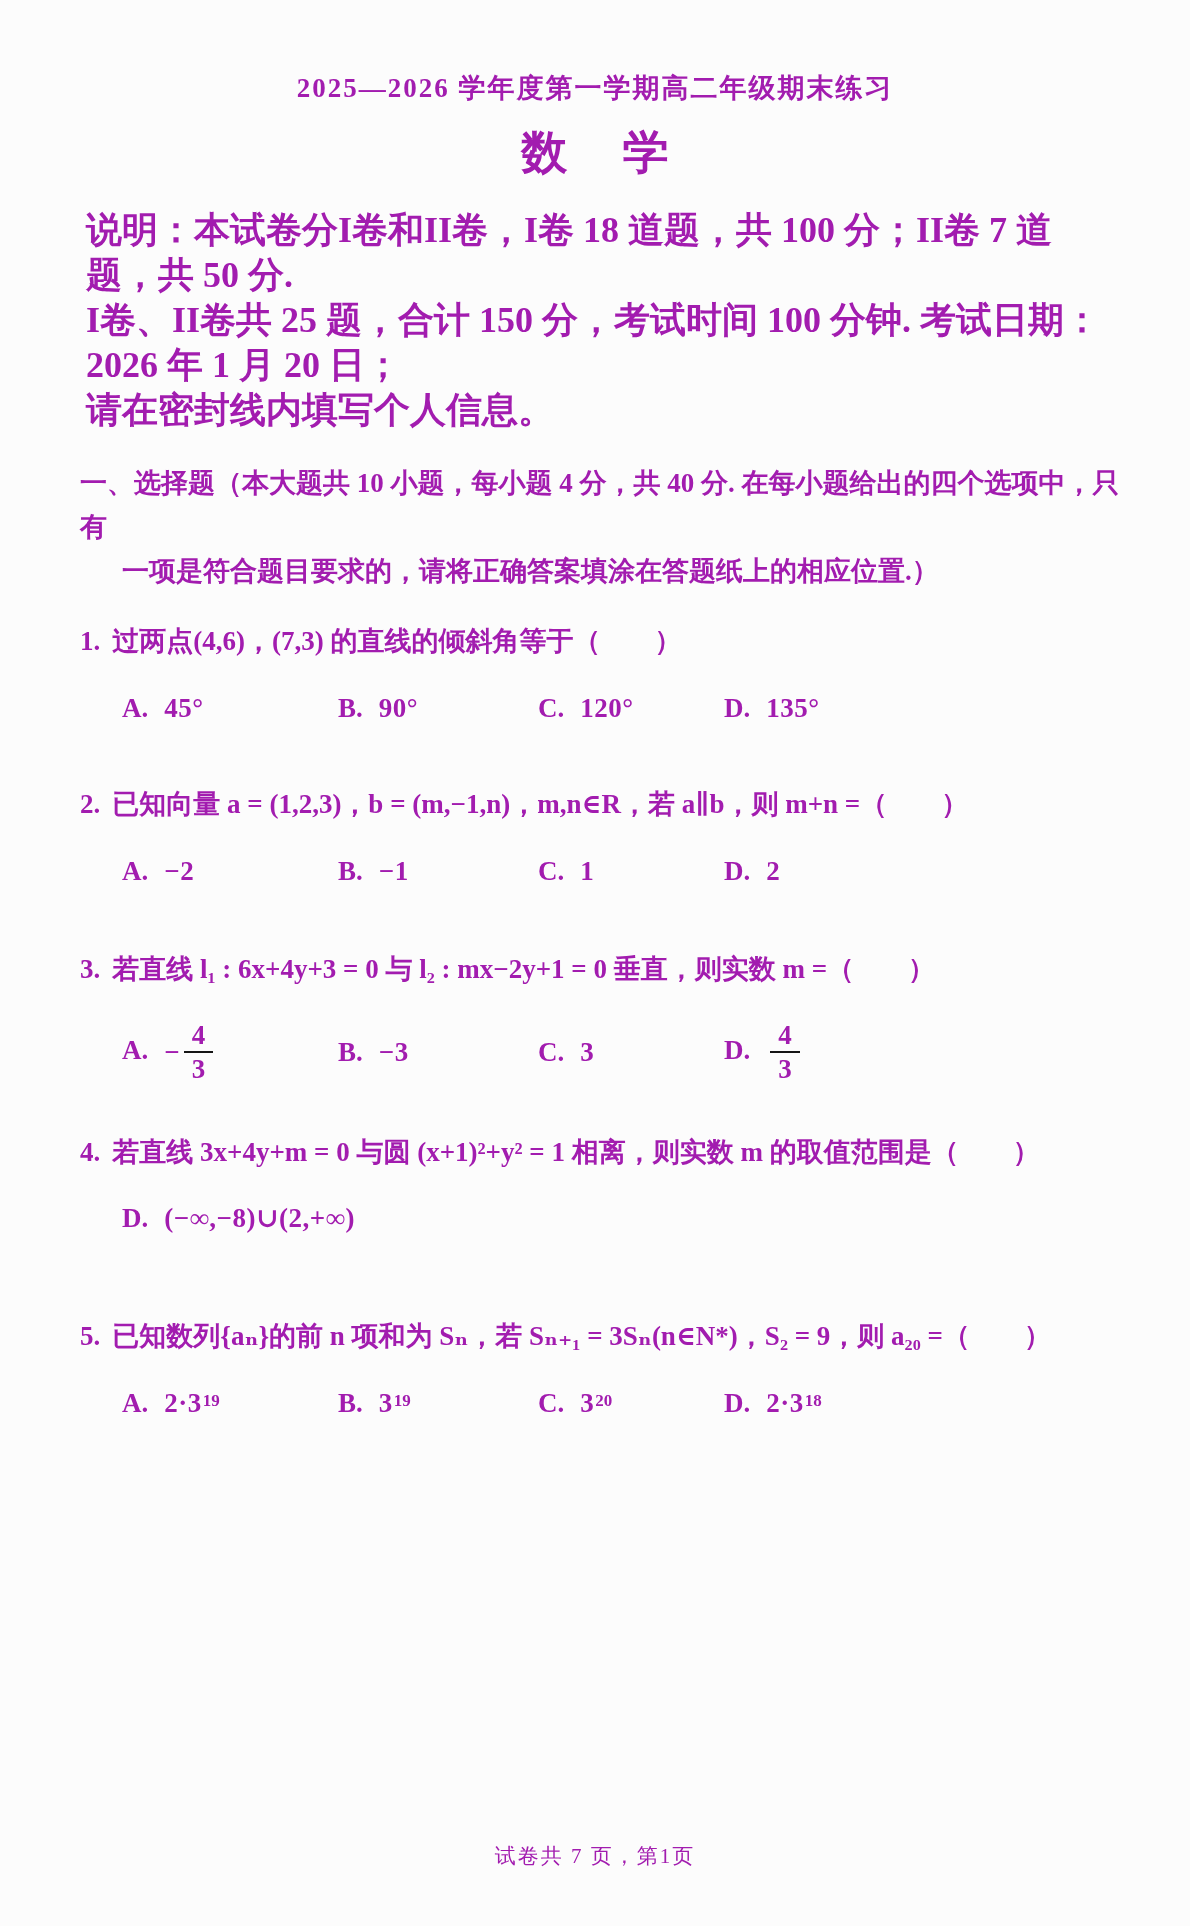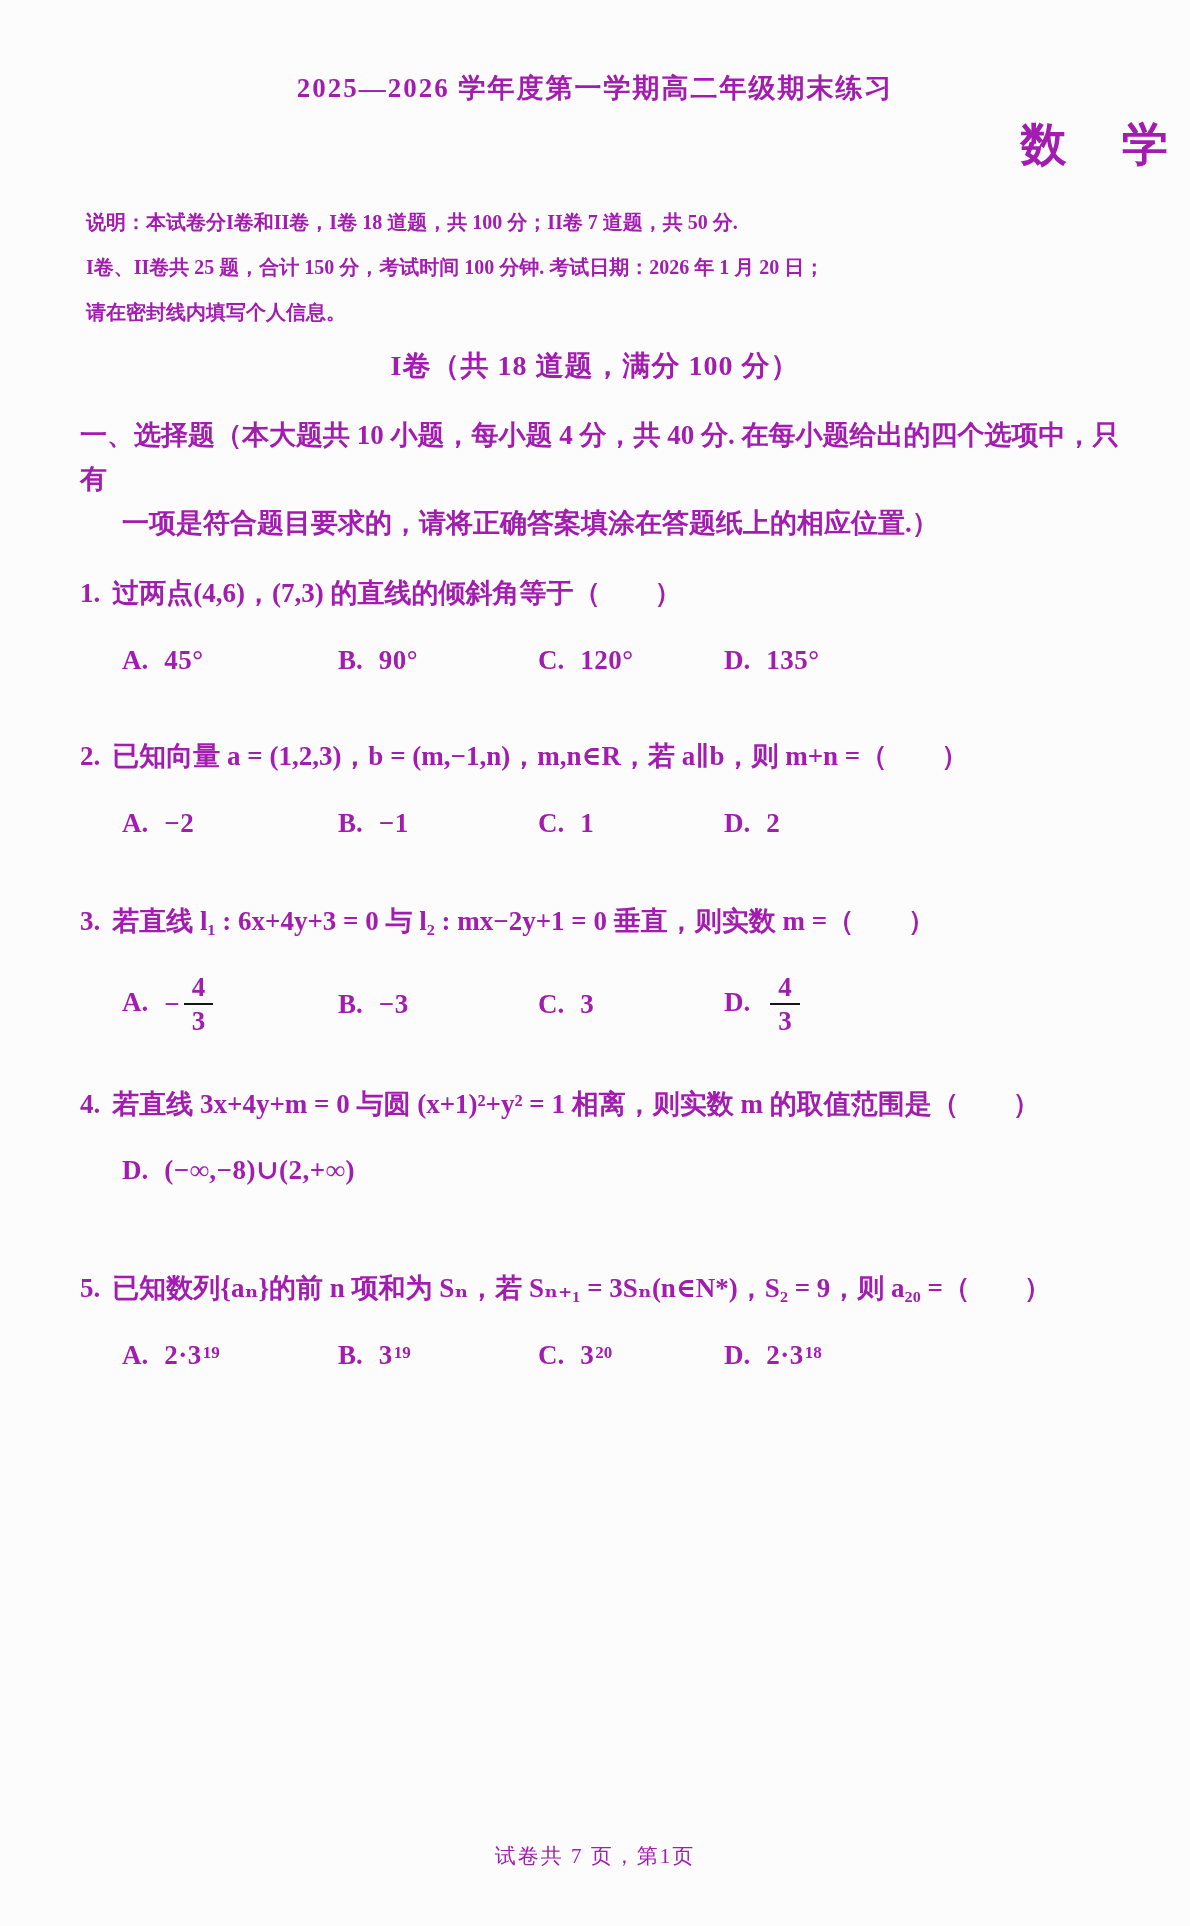--- a/index.html
+++ b/index.html
@@ -7,24 +7,24 @@
   .page{
     position:relative;width:1190px;height:1926px;margin:0;
     background:#fcfcfc;color:#a21caf;overflow:hidden;
     font-family:"Liberation Serif","DejaVu Serif",serif;
   }
   .center{text-align:center;}
   .header-line{
     padding-top:70px;font-size:27px;font-weight:700;letter-spacing:2px;
   }
   .subject-title{
-    margin:8px 0 0;font-size:46px;font-weight:900;letter-spacing:22px;text-indent:22px;text-align:right;
+    margin:16px 0 0;font-size:46px;font-weight:900;letter-spacing:22px;text-indent:22px;
   }
   .notes{margin:24px 86px 0 86px;}
-  .note-line{margin:0;font-size:20px;font-weight:700;line-height:45px;}
+  .note-line{margin:0;font-size:36px;font-weight:700;line-height:45px;}
   .part-header{margin-top:12px;font-size:28px;font-weight:700;letter-spacing:1px;}
   .section-head{margin:28px 60px 0 80px;}
   .section-line{margin:0;font-size:27px;font-weight:700;line-height:44px;}
   .section-line.indent{padding-left:42px;}
   .question{margin-left:80px;margin-right:60px;}
   .q1{margin-top:28px;}
   .q2{margin-top:60px;}
   .q3{margin-top:62px;}
   .q4{margin-top:48px;}
   .q5{margin-top:82px;}
@@ -55,21 +55,20 @@
   <div class="header-line center">2025—2026 学年度第一学期高二年级期末练习</div>
 
   <h1 class="subject-title center">数 学</h1>
 
   <div class="notes">
     <p class="note-line">说明：本试卷分I卷和II卷，I卷 18 道题，共 100 分；II卷 7 道题，共 50 分.</p>
     <p class="note-line">I卷、II卷共 25 题，合计 150 分，考试时间 100 分钟. 考试日期：2026 年 1 月 20 日；</p>
     <p class="note-line">请在密封线内填写个人信息。</p>
   </div>
 
-  <div class="part-header center">I卷（共 18 道题，满分 100 分）</div>
 
   <div class="section-head">
     <p class="section-line">一、选择题（本大题共 10 小题，每小题 4 分，共 40 分. 在每小题给出的四个选项中，只有</p>
     <p class="section-line indent">一项是符合题目要求的，请将正确答案填涂在答题纸上的相应位置.）</p>
   </div>
 
   <div class="question q1">
     <p class="stem"><span class="qnum">1.</span><span>过两点(4,6)，(7,3) 的直线的倾斜角等于（　　）</span></p>
     <div class="options cols4">
       <span class="opt"><span class="olabel">A.</span><span class="otext">45°</span></span>

